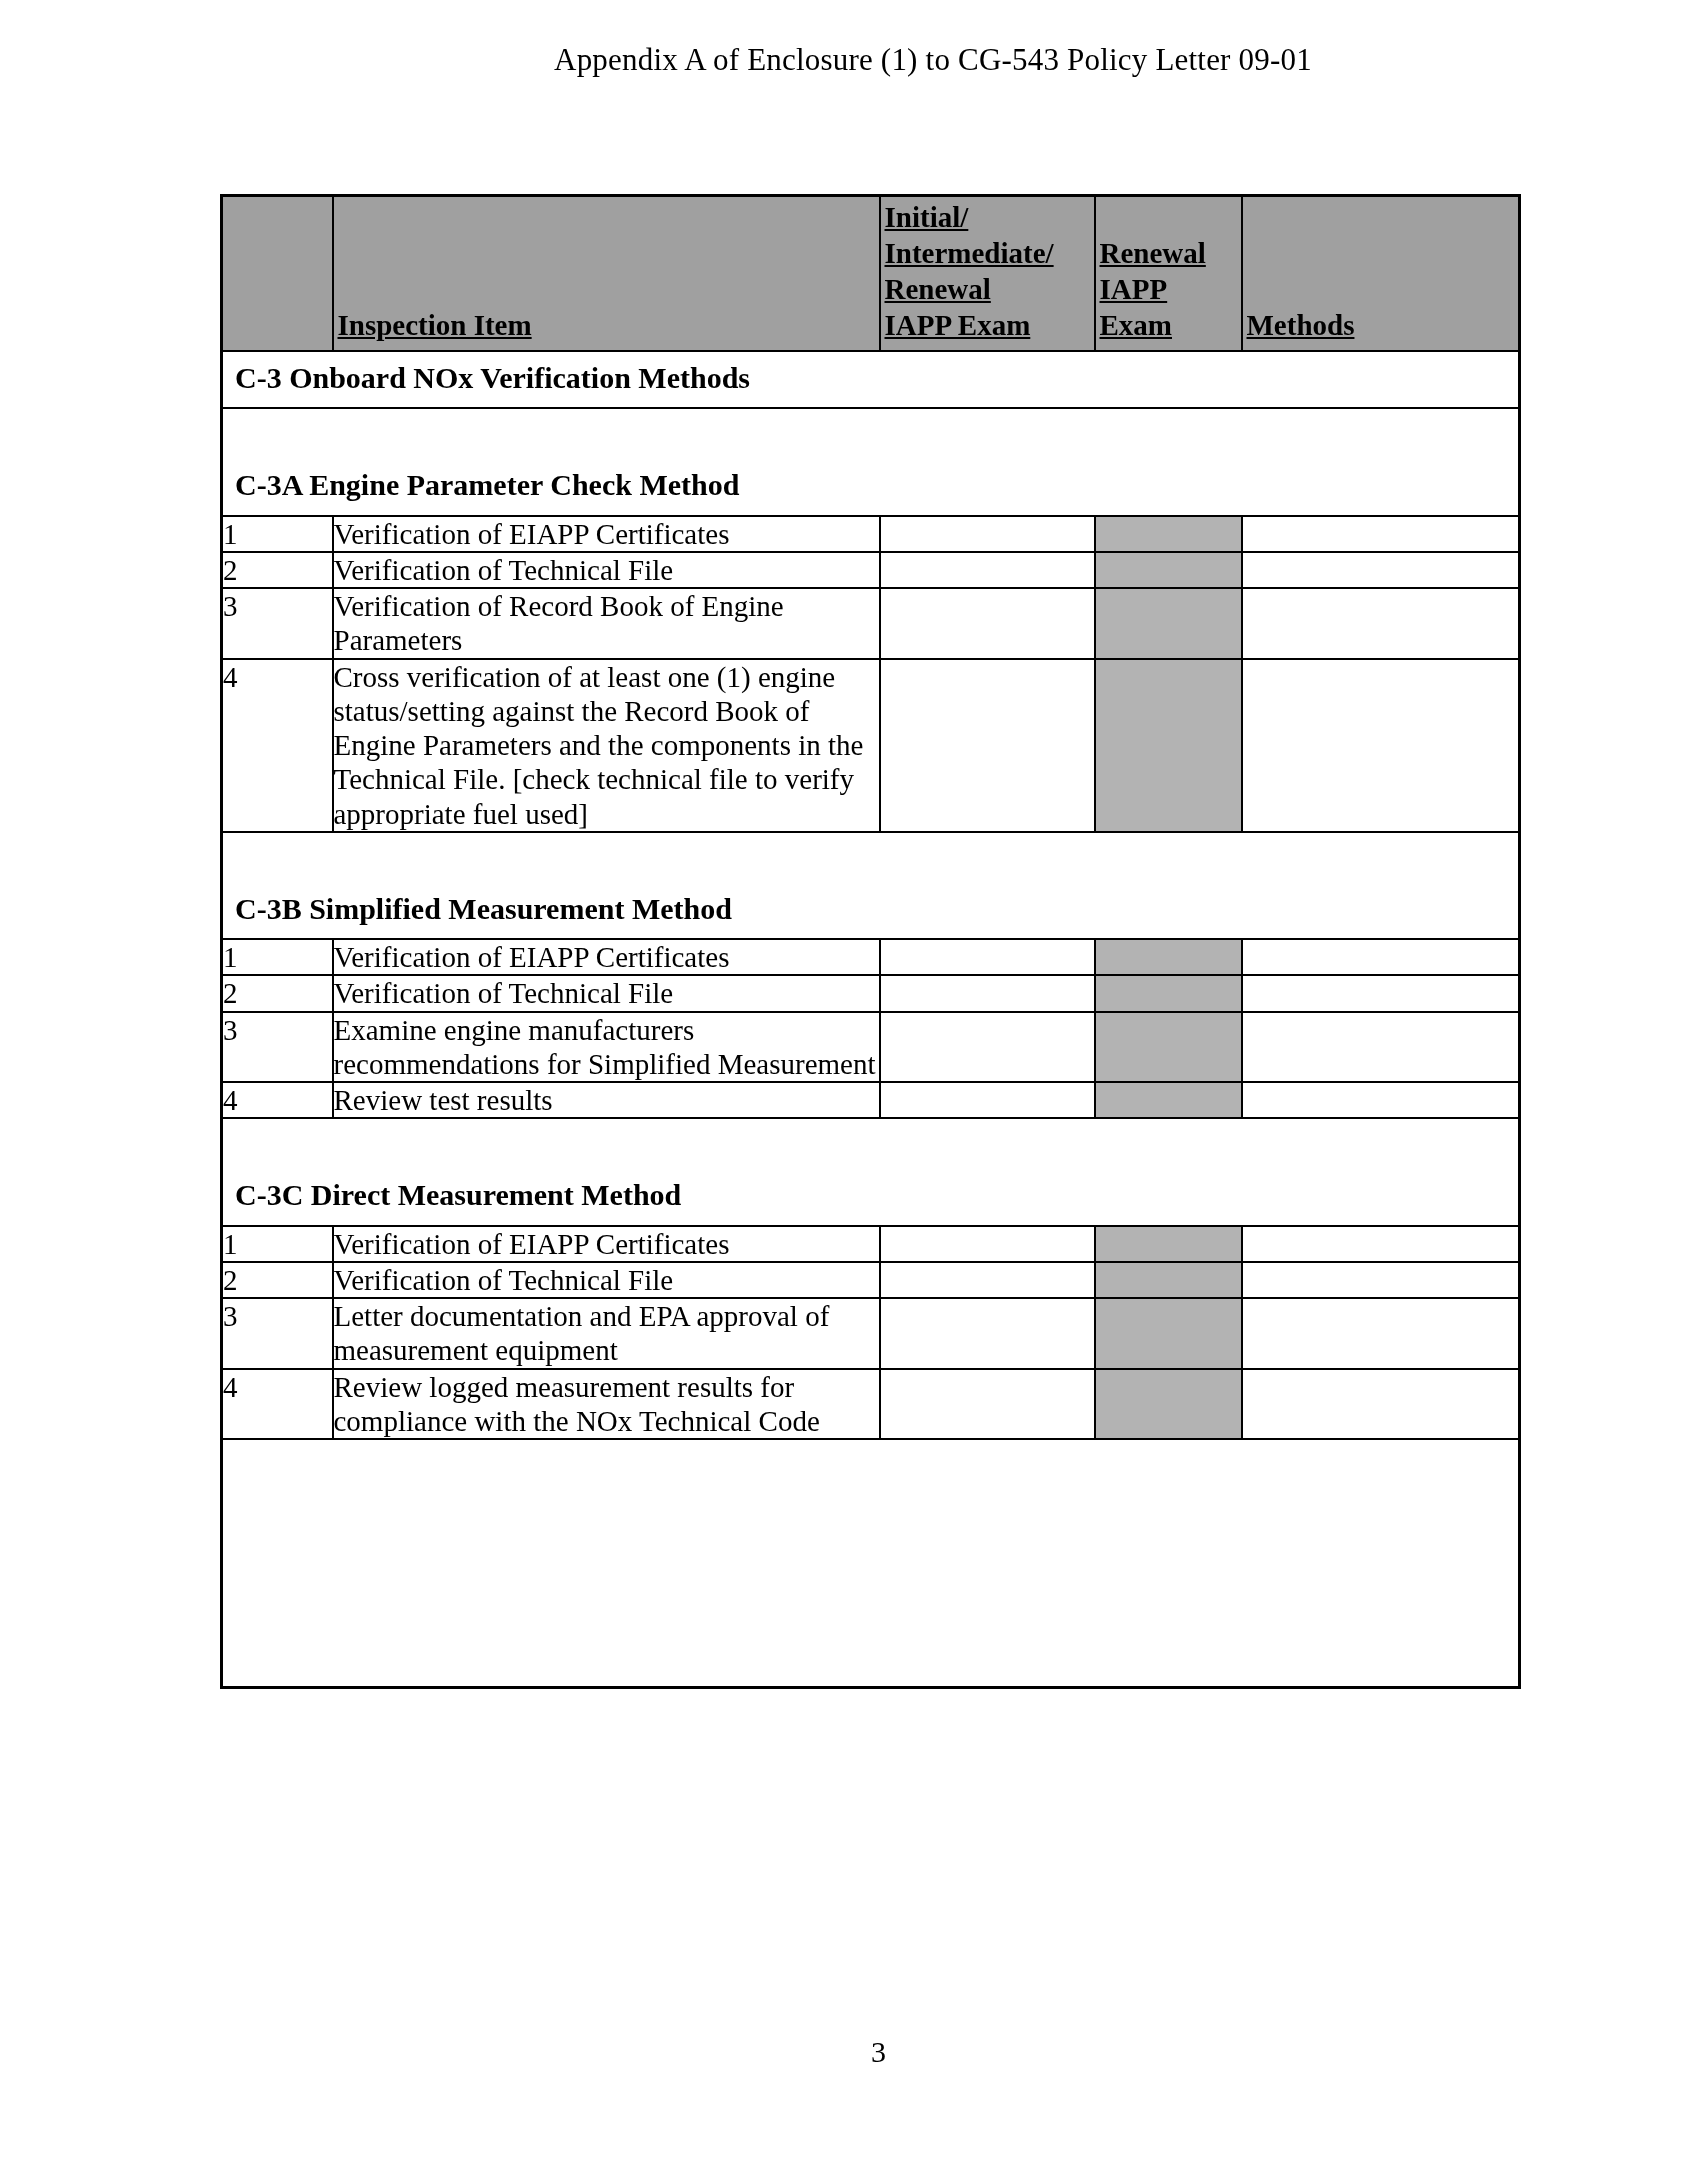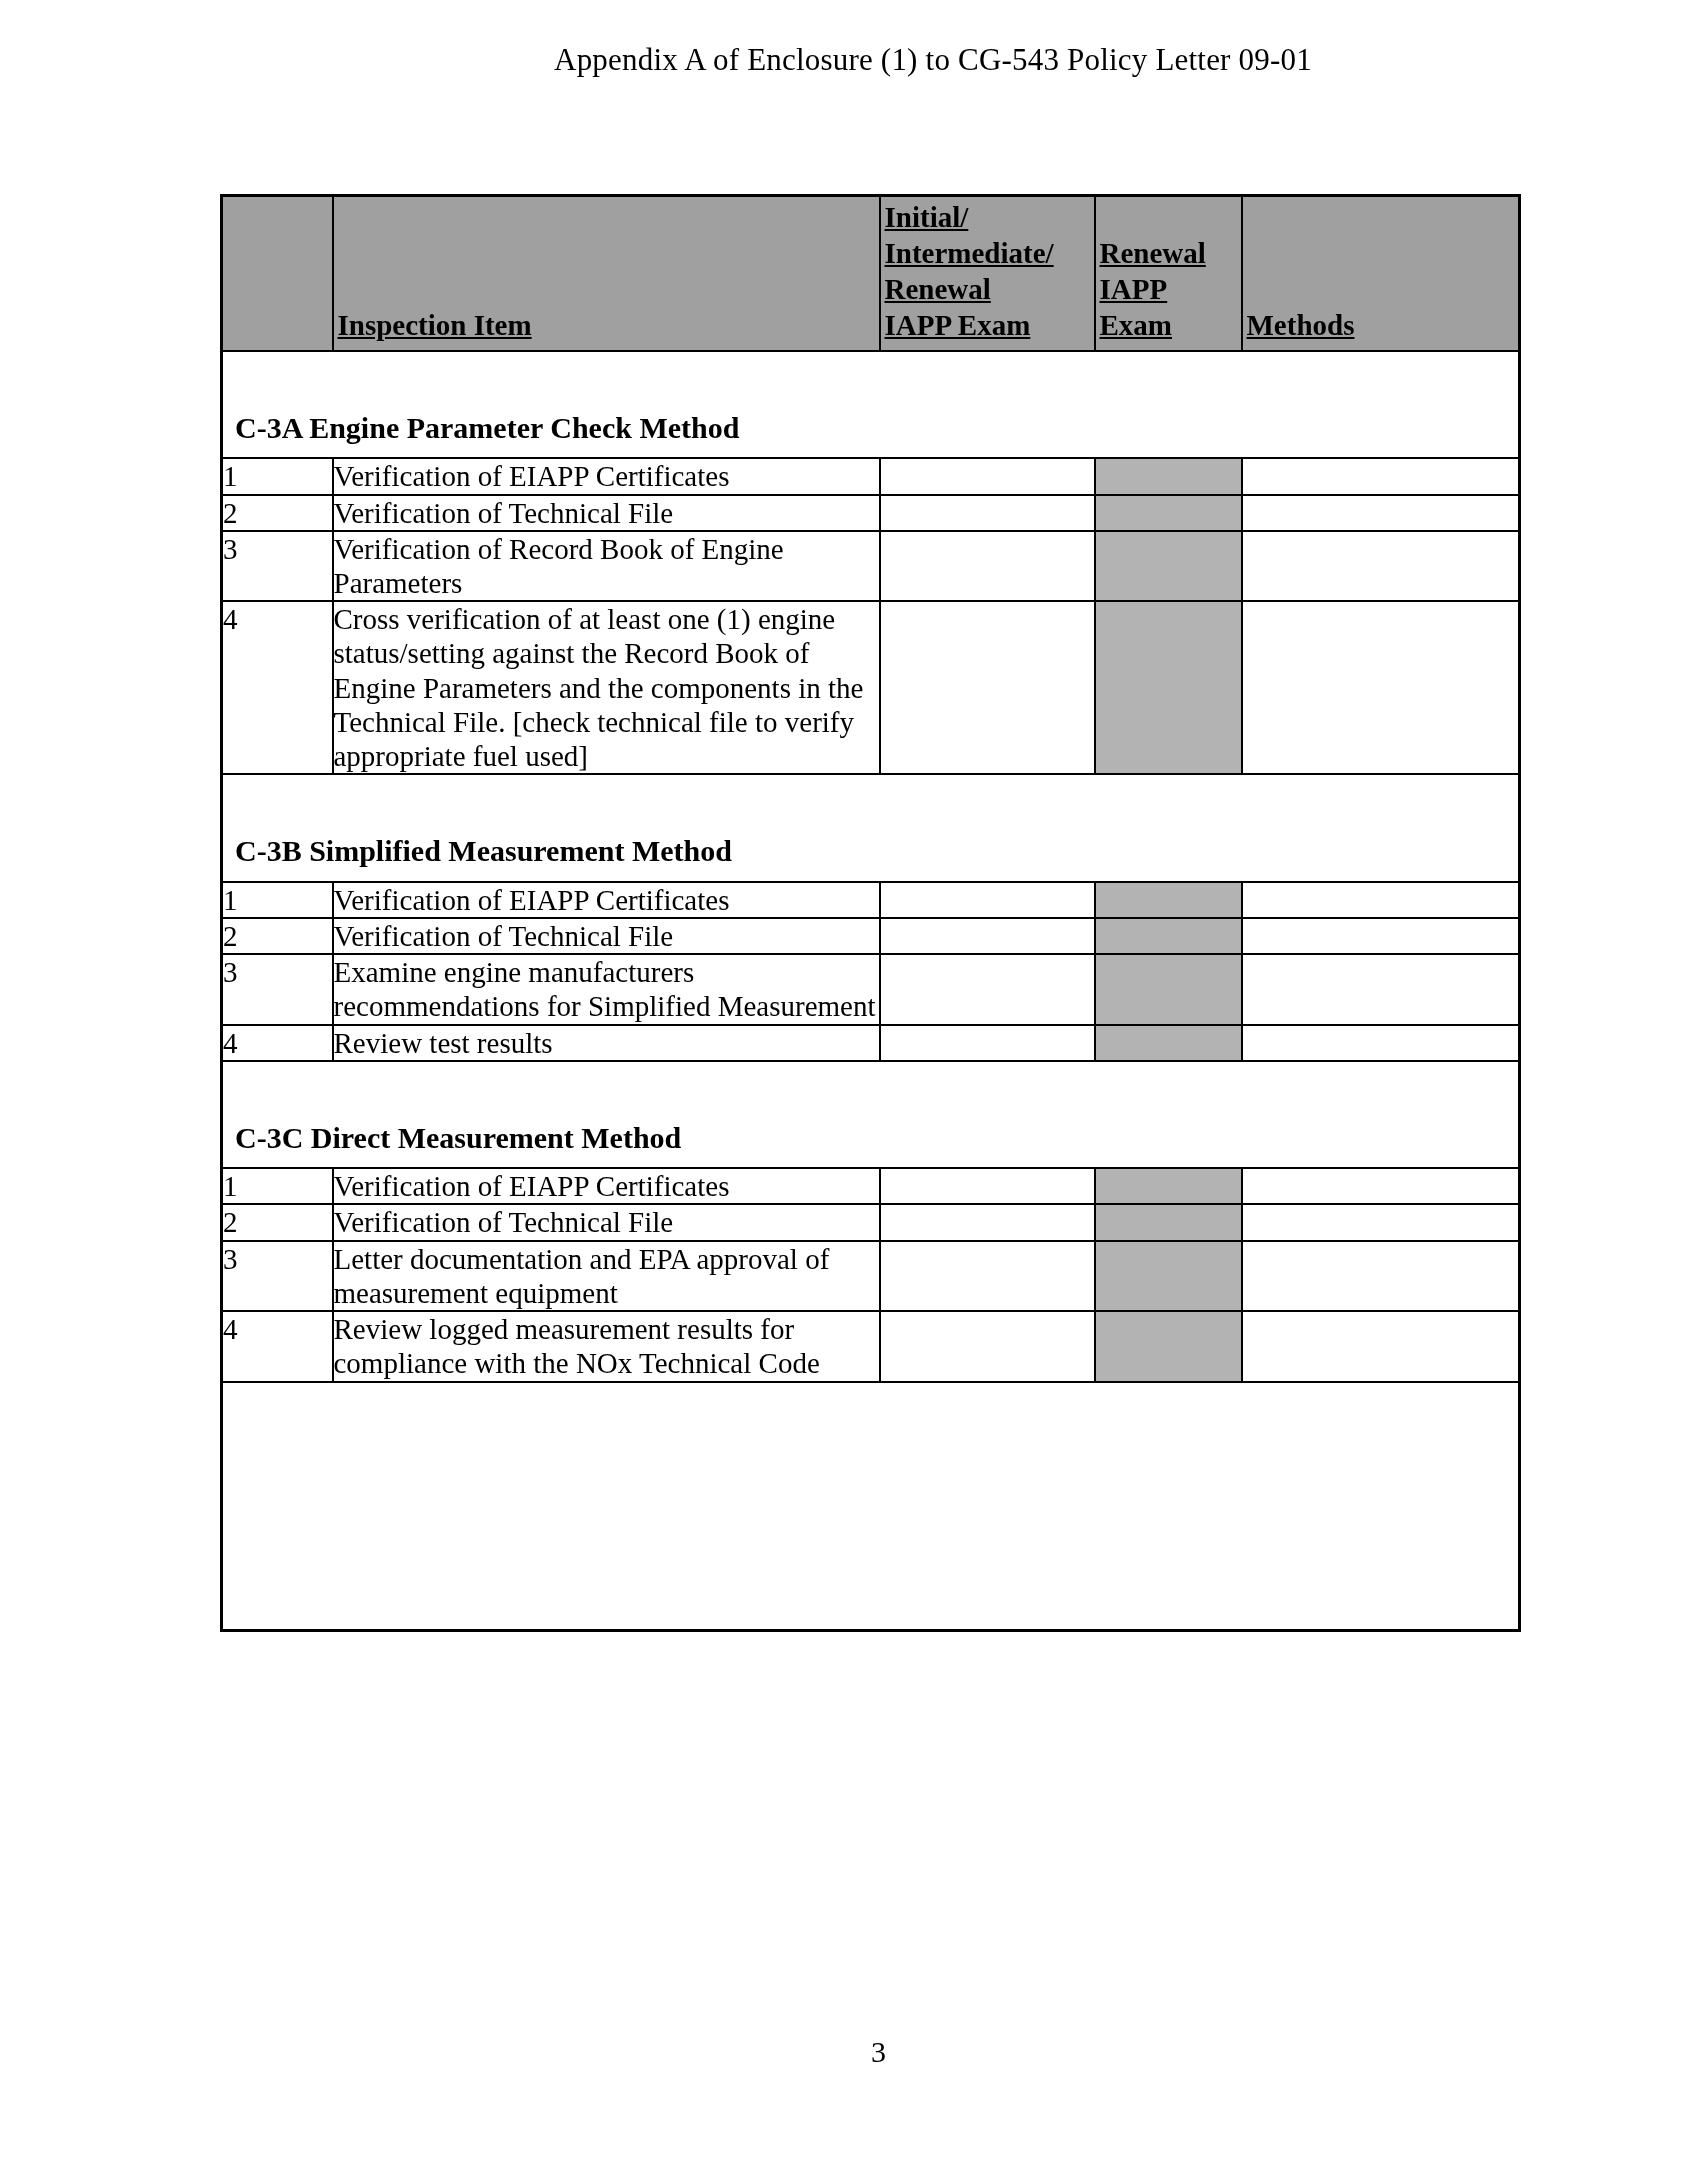--- a/index.html
+++ b/index.html
@@ -150,20 +150,23 @@
           <td>
             <span class="u">Renewal</span><br>
             <span class="u">IAPP</span><br>
             <span class="u">Exam</span>
           </td>
           <td>
             <span class="u">Methods</span>
           </td>
         </tr>
 
+        <tr class="section-row">
+          <td colspan="5">C-3  Onboard NOx Verification Methods</td>
+        </tr>
 
         <tr class="section-row tall">
           <td colspan="5">C-3A  Engine Parameter Check Method</td>
         </tr>
 
         <tr>
           <td class="num-cell">1</td>
           <td class="item-cell">Verification of EIAPP Certificates</td>
           <td class="blank-cell"></td>
           <td class="blank-cell shaded"></td>

